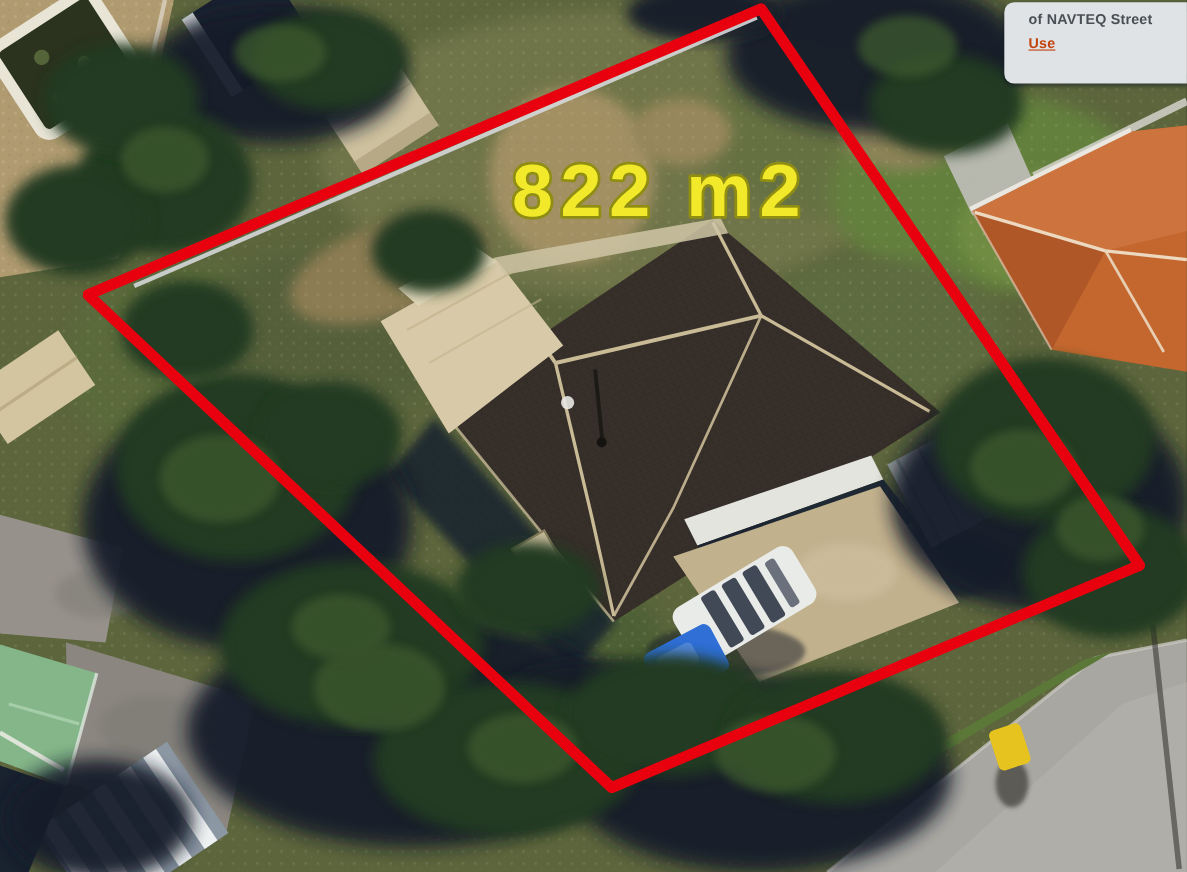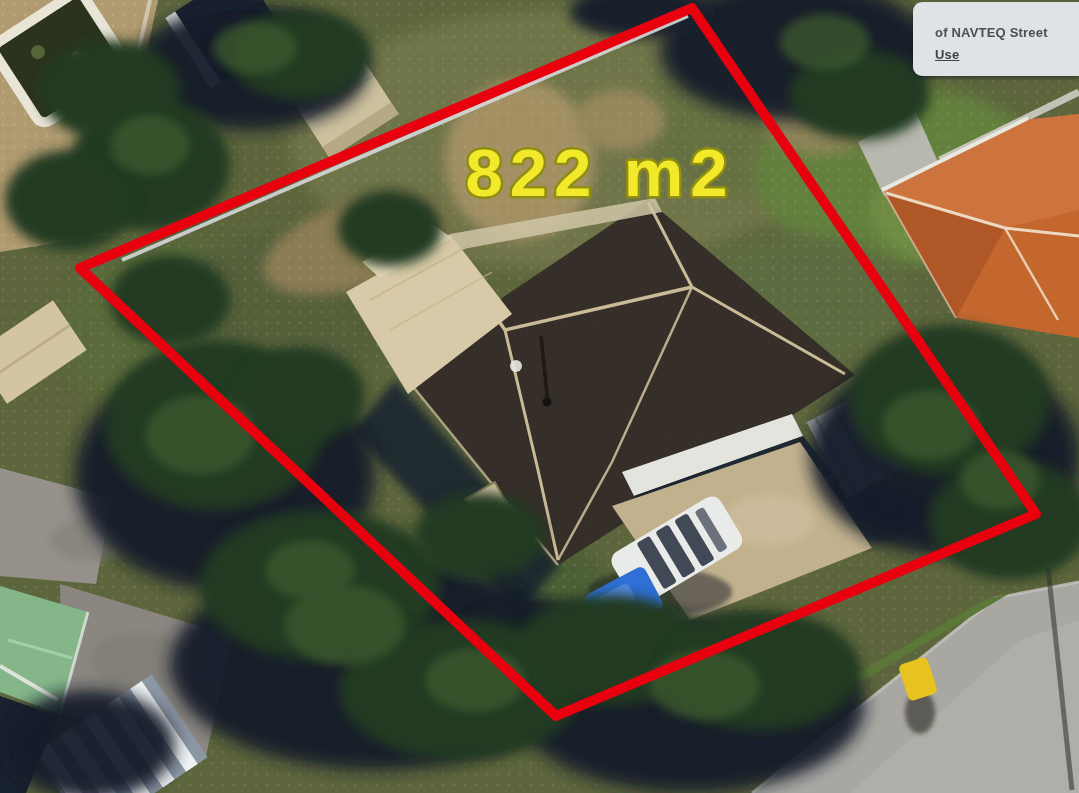--- a/index.html
+++ b/index.html
@@ -12,27 +12,27 @@
   .area-label{
     font-family:"Liberation Sans","DejaVu Sans",sans-serif;
     font-weight:bold;font-size:67px;letter-spacing:7px;
     paint-order:stroke;stroke:#8f8d12;stroke-width:5px;stroke-linejoin:round;
   }
   
   .attribution{
     position:absolute;top:2px;right:0;width:166px;height:74px;
     background:#e0e3e5;border-radius:9px 0 0 9px;
     box-shadow:0 2px 4px rgba(10,18,35,.5);
-    padding:24px 4px 0 22px;box-sizing:border-box;
+    padding:9px 4px 0 22px;box-sizing:border-box;
     font-size:13px;font-weight:bold;color:#4a4f55;letter-spacing:.2px;
     line-height:1.15;
   }
   .attribution .attr-line{white-space:nowrap;overflow:hidden;}
   .attribution a{
-    display:inline-block;margin-top:7px;color:#404040;
+    display:inline-block;margin-top:7px;color:#c2410c;
     text-decoration:underline;font-weight:bold;cursor:pointer;
   }
 </style>
 </head>
 <body>
 
 <div class="stage">
 <svg width="1079" height="793" viewBox="0 0 1079 793">
   <defs>
     <filter id="b8" x="-40%" y="-40%" width="180%" height="180%">

